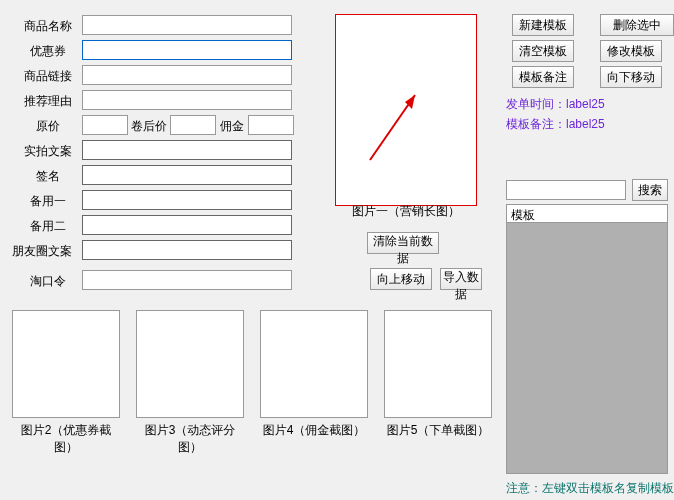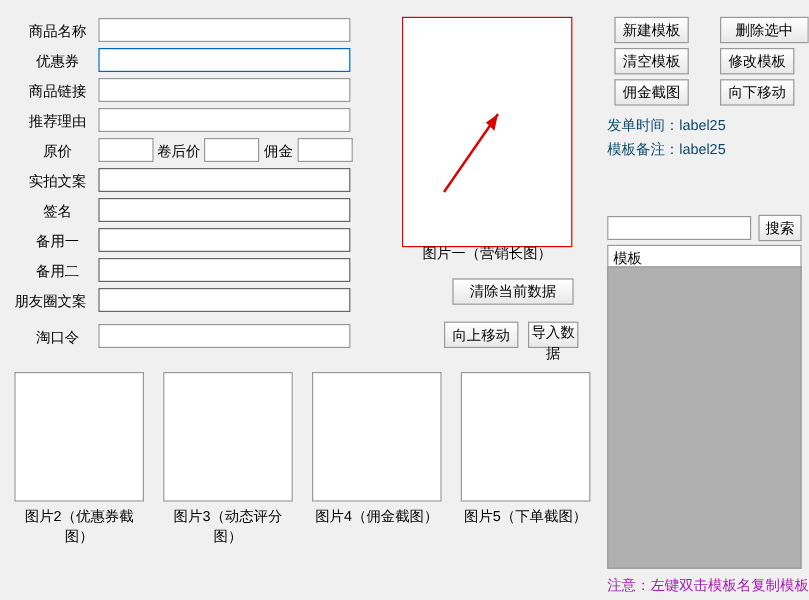--- a/index.html
+++ b/index.html
@@ -5,24 +5,24 @@
 body{margin:0;font-family:"Microsoft YaHei",SimSun,sans-serif;font-size:12px;background:#f0f0f0;width:674px;height:500px;overflow:hidden;position:relative}
 *{box-sizing:border-box}
 .lbl{position:absolute;text-align:center;color:#000}
 .inp{position:absolute;border:1px solid #999;background:#fff;height:20px;padding:1px 3px;font-family:inherit;font-size:12px}
 .inp.dark{border-color:#666}
 .btn{position:absolute;border:1px solid #999;background:linear-gradient(#fff,#e8e8e8);height:22px;font-family:Liberation Serif, serif;font-size:12px;cursor:pointer;padding:0}
 .imgbox{position:absolute;border:1px solid #999;background:#fff}
 .imgbox-red{border-color:#d00}
 .imglbl{position:absolute;text-align:center;color:#000}
 .arrow{position:absolute;pointer-events:none}
-.info{position:absolute;color:#0c4a6e}
+.info{position:absolute;color:#6d28d9}
 .listhdr{position:absolute;background:#fff;border:1px solid #999;padding:2px 4px}
 .listbody{position:absolute;background:#b0b0b0;border:1px solid #999}
-.note{position:absolute;color:#a21caf}
+.note{position:absolute;color:#0f766e}
 </style>
 </head>
 <body>
 
 <div class="lbl" style="left:20px;top:18px;width:56px">商品名称</div>
 <div class="lbl" style="left:20px;top:43px;width:56px">优惠券</div>
 <div class="lbl" style="left:20px;top:68px;width:56px">商品链接</div>
 <div class="lbl" style="left:20px;top:93px;width:56px">推荐理由</div>
 <div class="lbl" style="left:20px;top:118px;width:56px">原价</div>
 <div class="lbl" style="left:20px;top:143px;width:56px">实拍文案</div>
@@ -51,29 +51,29 @@
 <input class="inp" style="left: 82px; top: 270px; width: 210px;">
 
 <div class="imgbox imgbox-red" style="left:335px;top:14px;width:142px;height:192px"></div>
 <div class="imglbl" style="left:335px;top:203px;width:142px">图片一（营销长图）</div>
 
 <svg class="arrow" style="left:360px;top:80px" width="70" height="90">
   <line x1="10" y1="80" x2="55" y2="15" stroke="#d00" stroke-width="2"></line>
   <polygon points="55,15 45,22 52,29" fill="#d00"></polygon>
 </svg>
 
-<button class="btn" style="left:377px;top:232px;width:101px">清除当前数据</button>
+<button class="btn" style="left:367px;top:232px;width:72px">清除当前数据</button>
 <button class="btn" style="left:370px;top:268px;width:62px">向上移动</button>
 <button class="btn" style="left:440px;top:268px;width:42px">导入数据</button>
 
 <button class="btn" style="left:512px;top:14px;width:62px">新建模板</button>
 <button class="btn" style="left:600px;top:14px;width:74px">删除选中</button>
 <button class="btn" style="left:512px;top:40px;width:62px">清空模板</button>
 <button class="btn" style="left:600px;top:40px;width:62px">修改模板</button>
-<button class="btn" style="left:512px;top:66px;width:62px">佣金截图</button>
+<button class="btn" style="left:512px;top:66px;width:62px">模板备注</button>
 <button class="btn" style="left:600px;top:66px;width:62px">向下移动</button>
 
 <div class="info" style="left:506px;top:96px">发单时间：label25</div>
 <div class="info" style="left:506px;top:116px">模板备注：label25</div>
 
 <input class="inp" style="left: 506px; top: 180px; width: 120px;">
 <button class="btn" style="left:632px;top:179px;width:36px">搜索</button>
 
 <div class="listhdr" style="left:506px;top:204px;width:162px;height:30px">模板</div>
 <div class="listbody" style="left:506px;top:222px;width:162px;height:252px"></div>

